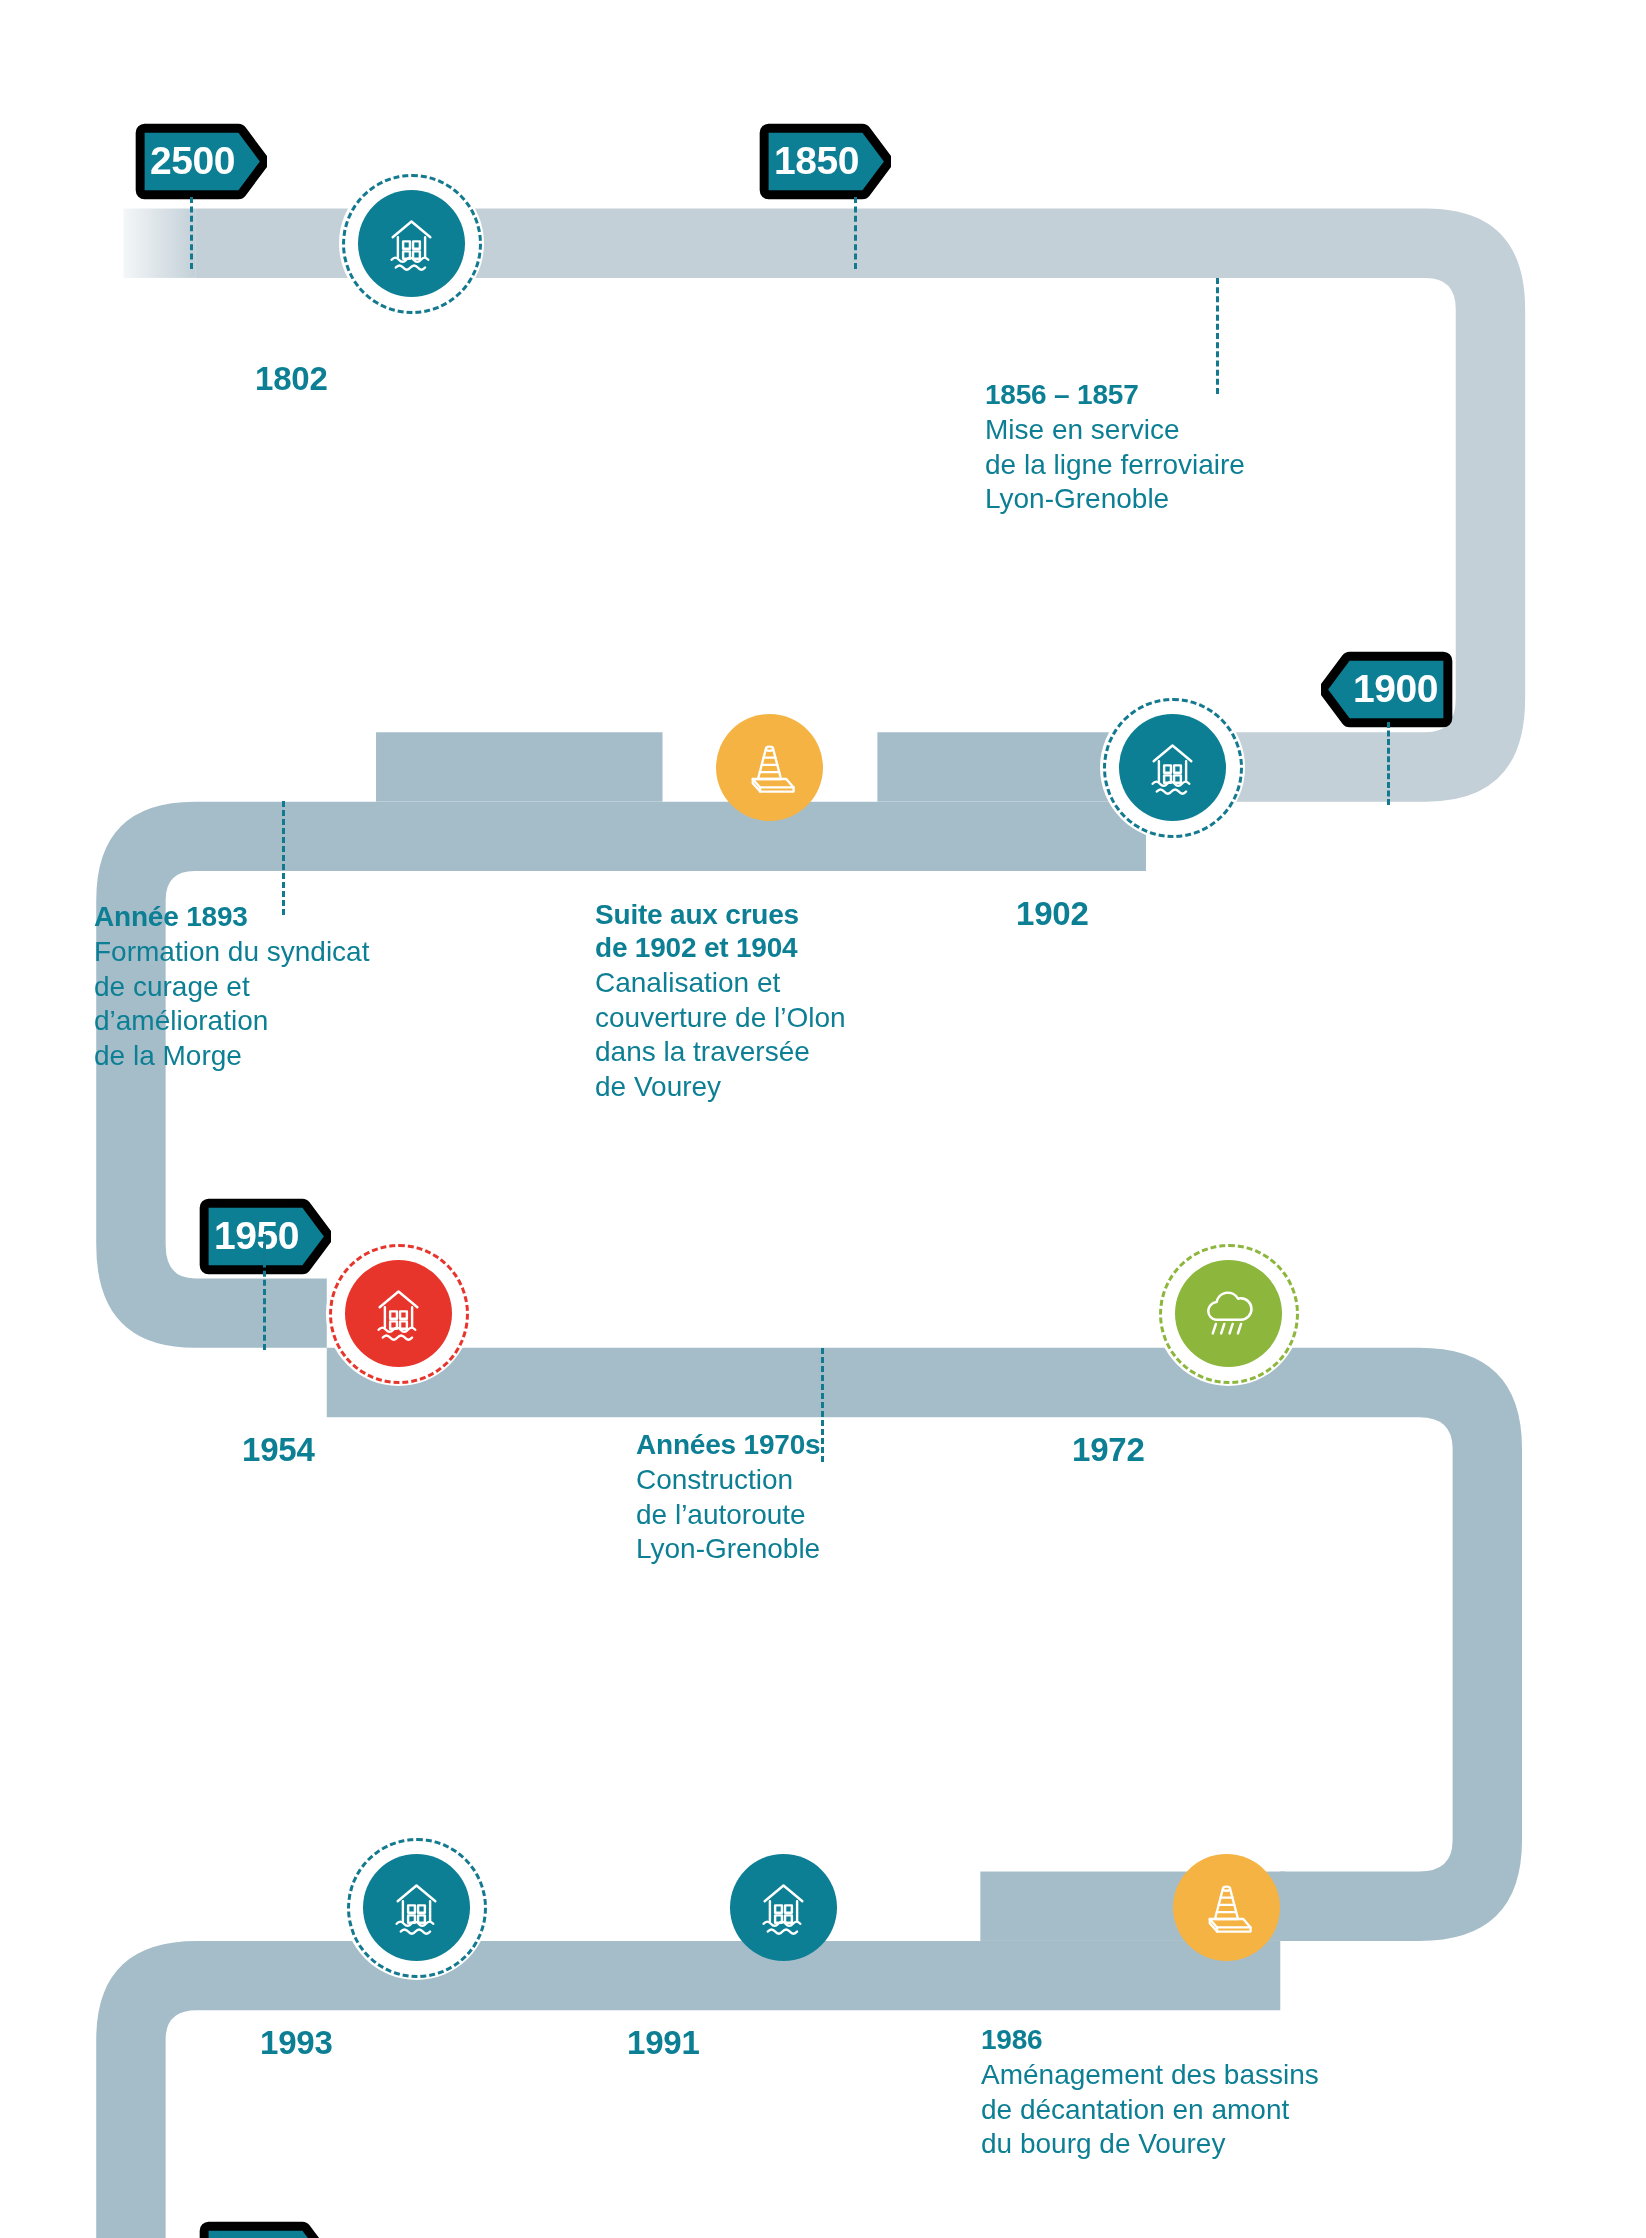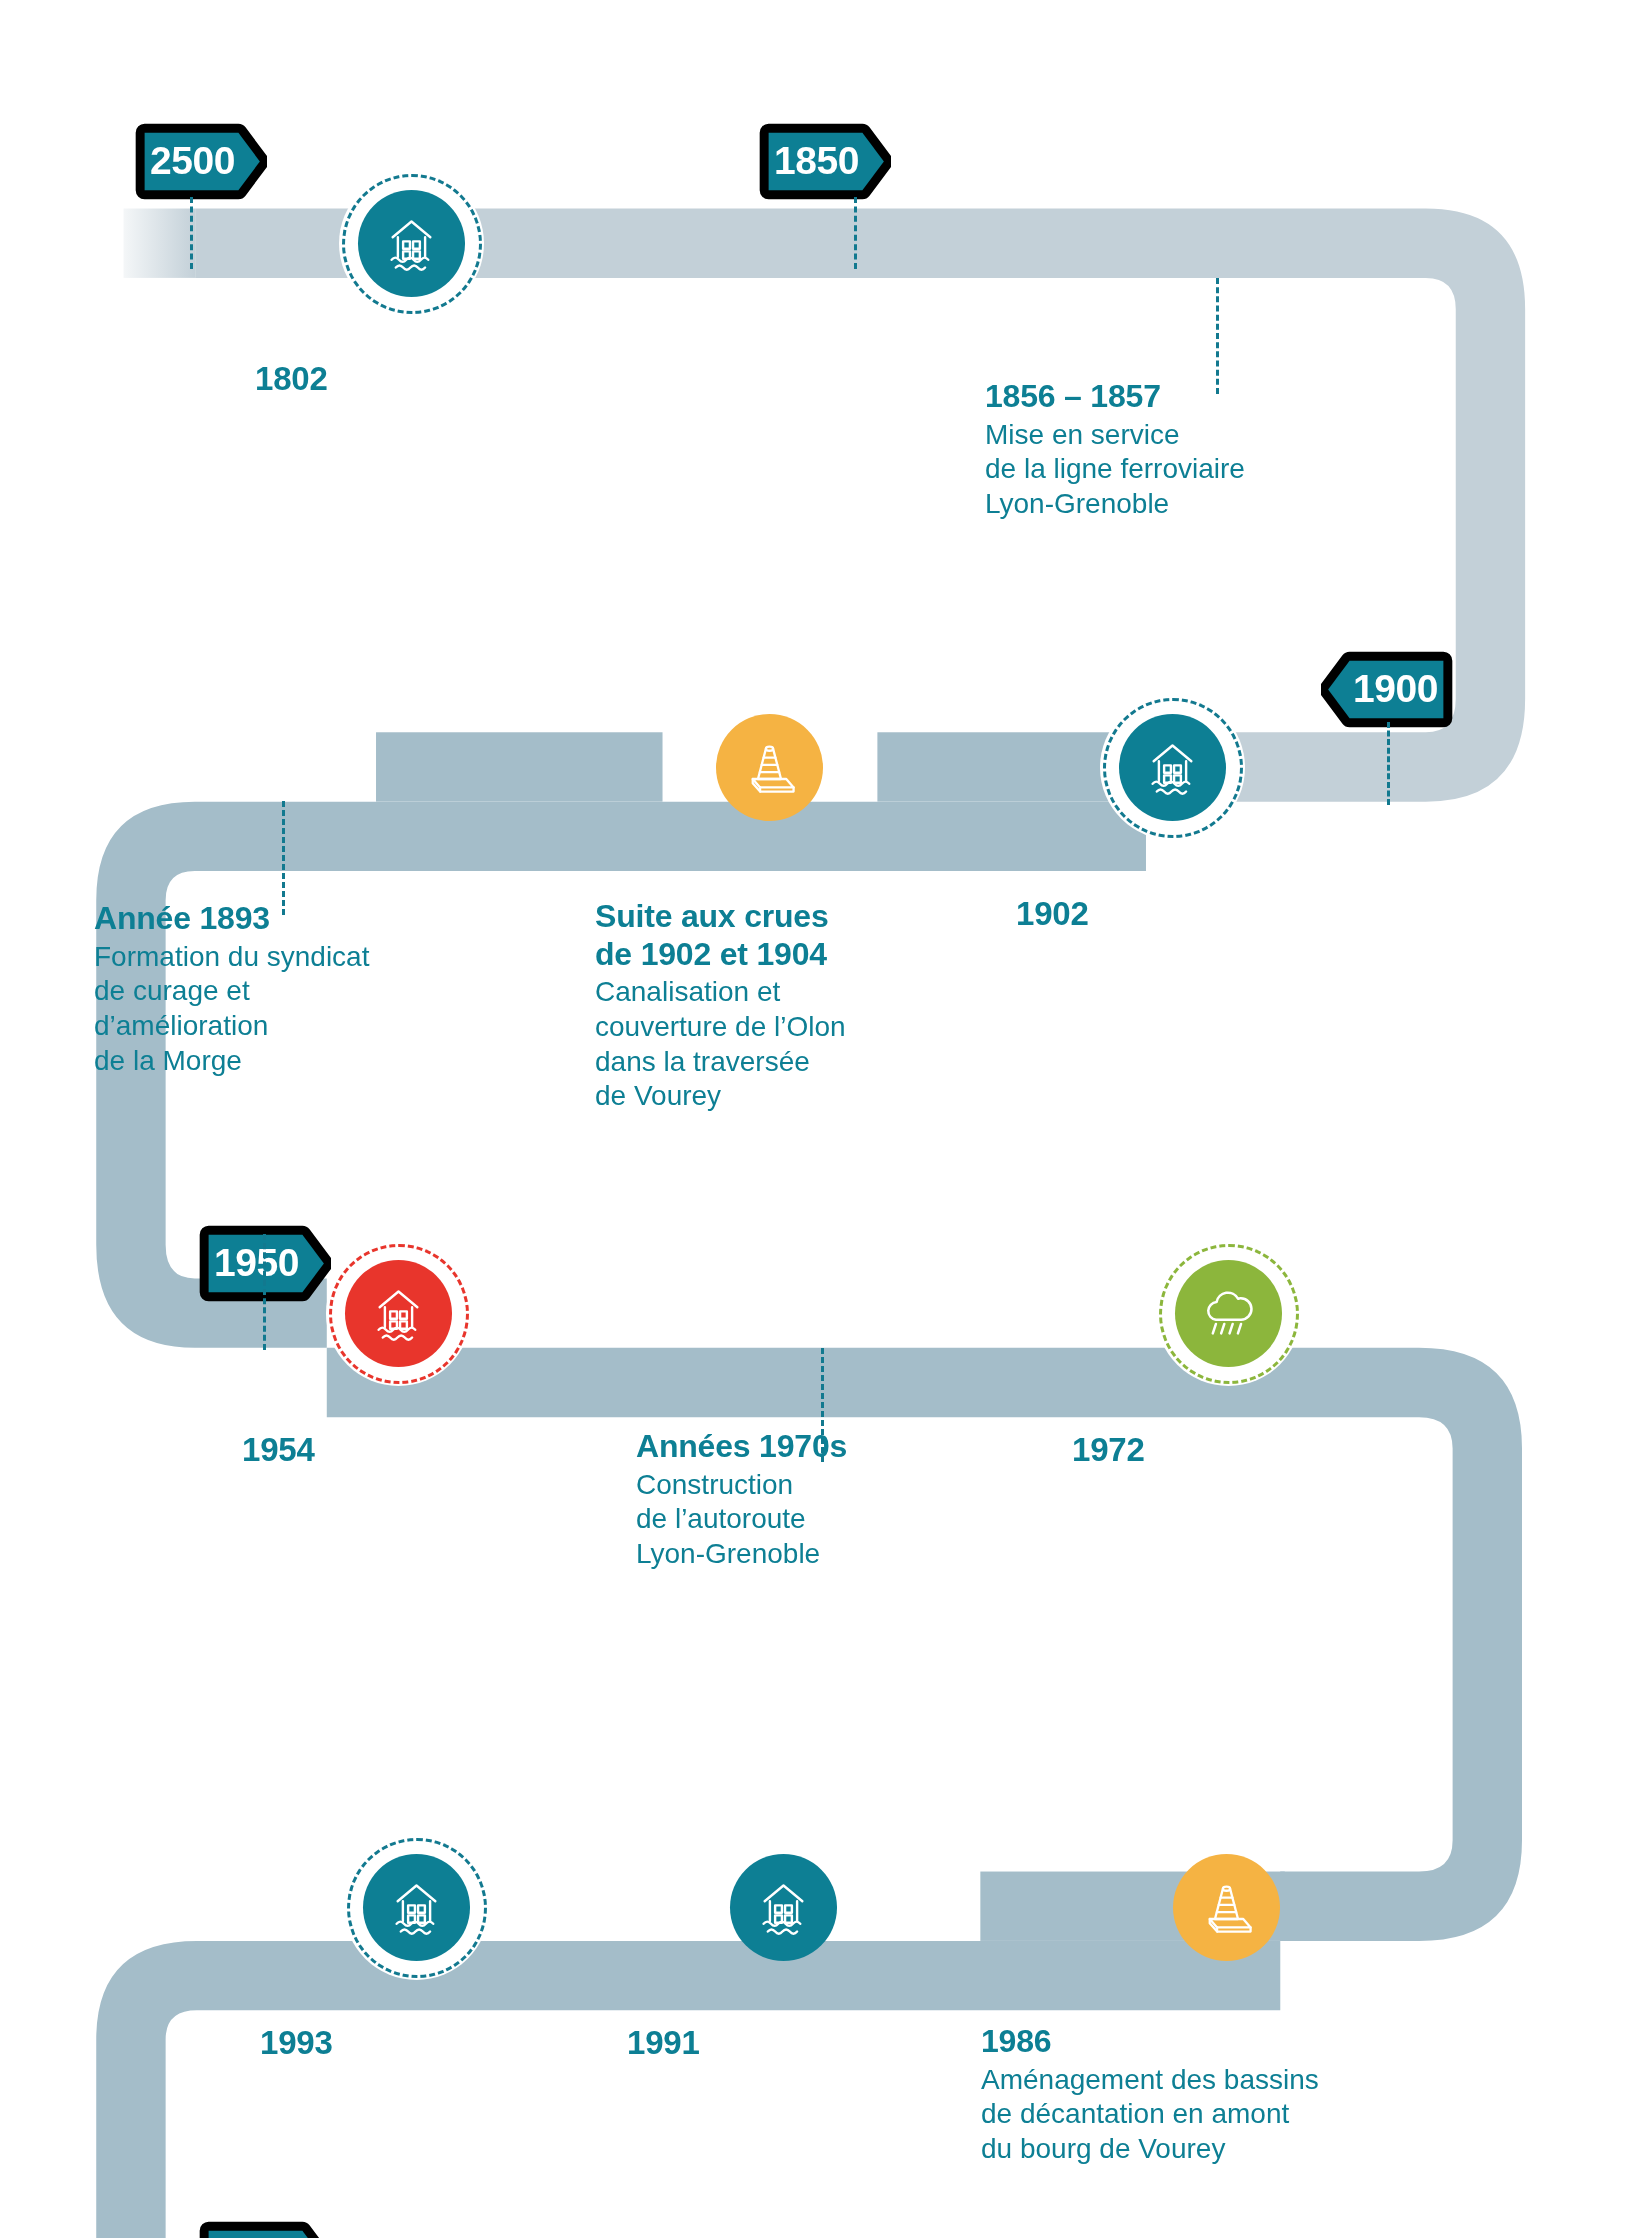--- a/index.html
+++ b/index.html
@@ -56,21 +56,21 @@
   }
   .node .ring { z-index:1; }
   .node svg { width:67px; height:67px; display:block; }
 
   
   .evt-text {
     position:absolute; text-align:left; color:#0d7f94;
     font-family:"Liberation Sans", sans-serif;
   }
   .evt-text .yr {
-    font-weight:bold; font-size:32px; line-height:1.18;
+    font-weight:bold; font-size:28px; line-height:1.18;
     letter-spacing:-0.2px; white-space:pre-line;
   }
   .evt-text .desc {
     font-size:28px; line-height:1.24; margin-top:1.8px;
     white-space:pre-line;
   }
   .evt-text.year-only .yr { font-size:33px; }
 </style>
 </head>
 <body>
@@ -194,21 +194,21 @@
 
   <div class="milestone point-left" style="left:1321px; top:649px;">
     <svg class="badge-shape" viewBox="0 0 300 180" preserveAspectRatio="none">
       <path d="M 64 26 L 274 26 L 274 154 L 64 154 L 16 90 Z" fill="#0d7f94" stroke="#000000" stroke-width="40" stroke-linejoin="round"></path>
       <path d="M 64 26 L 274 26 L 274 154 L 64 154 L 16 90 Z" fill="#0d7f94"></path>
     </svg>
     <div class="badge-label">1900</div>
   </div>
   <div class="dotline" style="left:1387px; top:722px; height:83px;"></div>
 
-  <div class="milestone point-right" style="left:197px; top:1223px;">
+  <div class="milestone point-right" style="left:197px; top:1196px;">
     <svg class="badge-shape" viewBox="0 0 300 180" preserveAspectRatio="none">
       <path d="M 26 26 L 236 26 L 284 90 L 236 154 L 26 154 Z" fill="#0d7f94" stroke="#000000" stroke-width="40" stroke-linejoin="round"></path>
       <path d="M 26 26 L 236 26 L 284 90 L 236 154 L 26 154 Z" fill="#0d7f94"></path>
     </svg>
     <div class="badge-label">1950</div>
   </div>
   <div class="dotline" style="left:263px; top:1234px; height:116px;"></div>
 
   <div class="milestone point-right" style="left:197px; top:2219px;">
     <svg class="badge-shape" viewBox="0 0 300 180" preserveAspectRatio="none">

